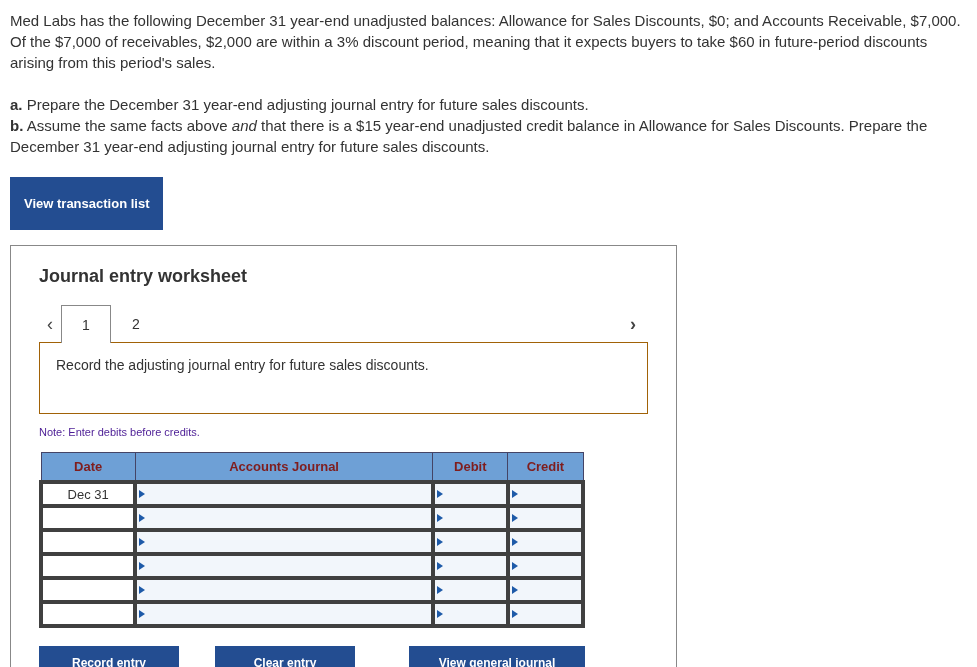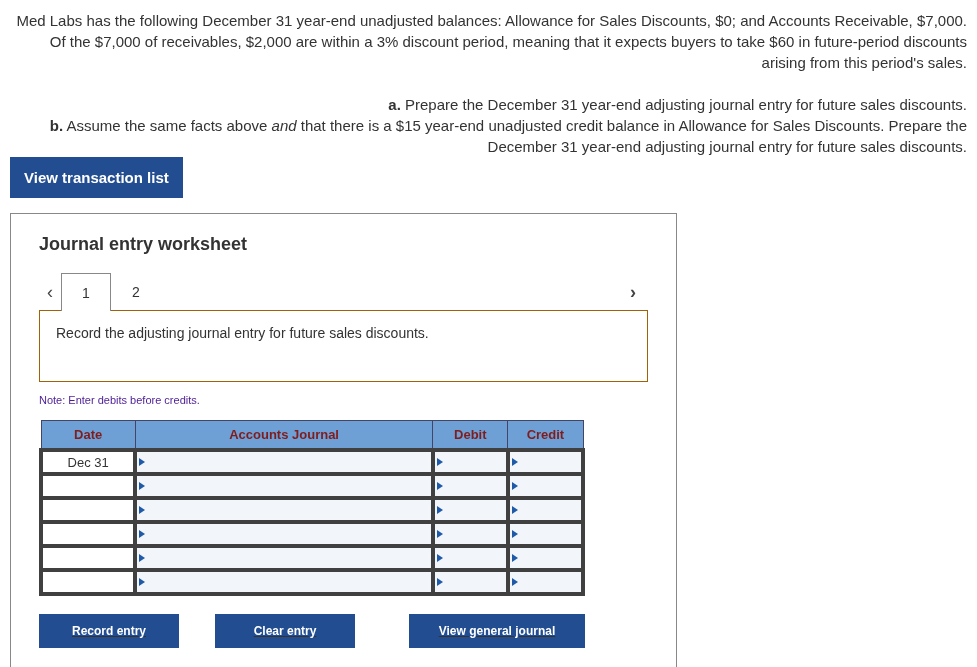--- a/index.html
+++ b/index.html
@@ -5,31 +5,31 @@
   body {
     font-family: Arial, Helvetica, sans-serif;
     margin: 0;
     padding: 10px;
     font-size: 15px;
     color: #333;
     background: #fff;
   }
   .problem-text {
     line-height: 1.4;
-    text-align: right;
+    margin-bottom: 20px;
   }
   .problem-text b { font-weight: bold; }
   .problem-text i { font-style: italic; }
 
   .view-trans-btn {
     background: #234d91;
     color: #fff;
     border: none;
-    padding: 12px 14px;
-    font-size: 15px;
+    padding: 19px 14px;
+    font-size: 13px;
     font-weight: bold;
     cursor: pointer;
     margin-bottom: 0;
   }
 
   .worksheet-border {
     border: 1px solid #888;
     width: 665px;
     padding: 20px 0 20px 0;
     margin-top: 15px;

